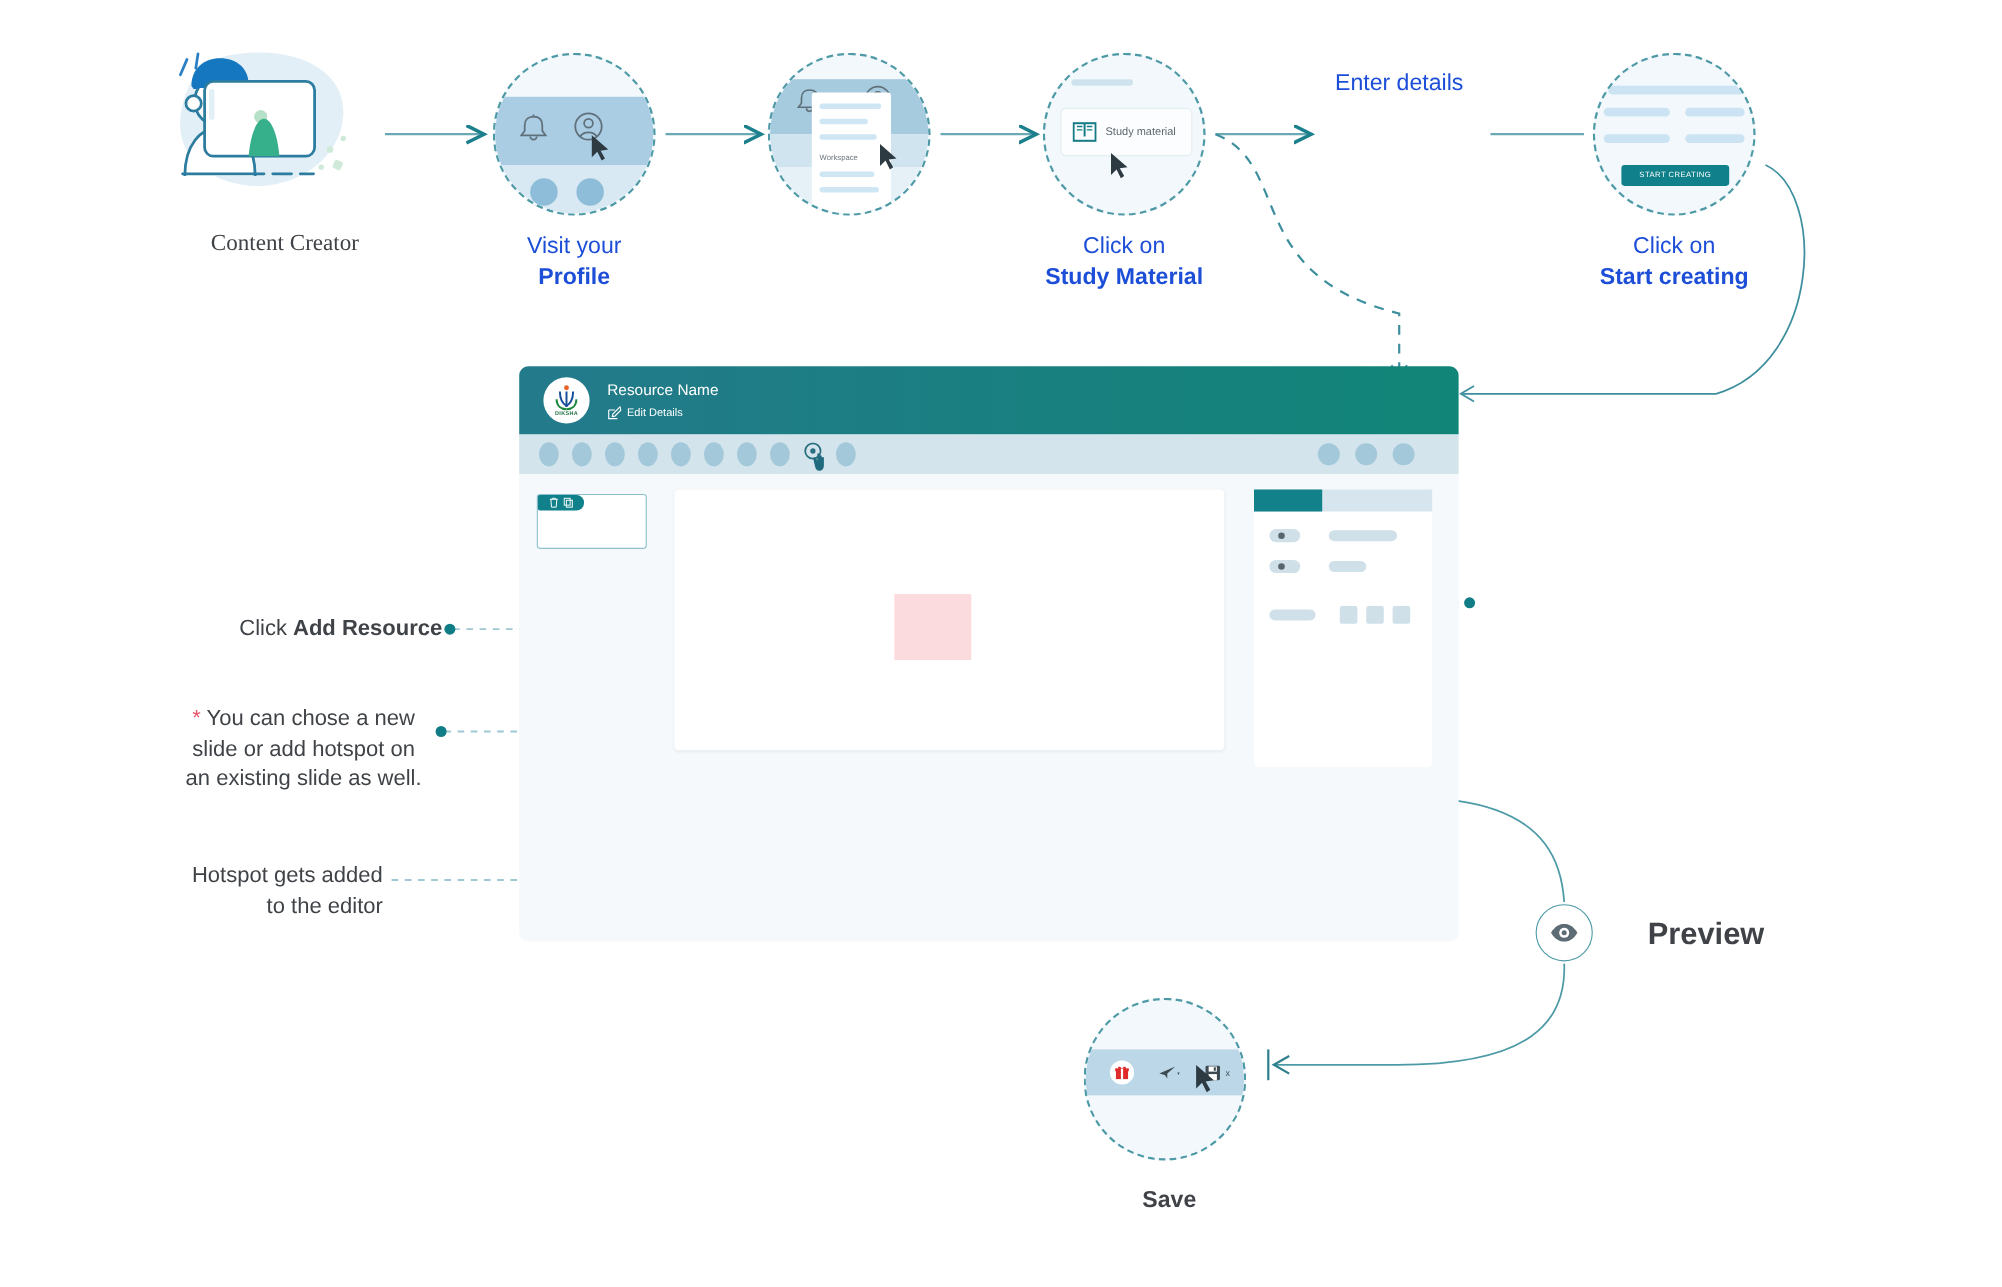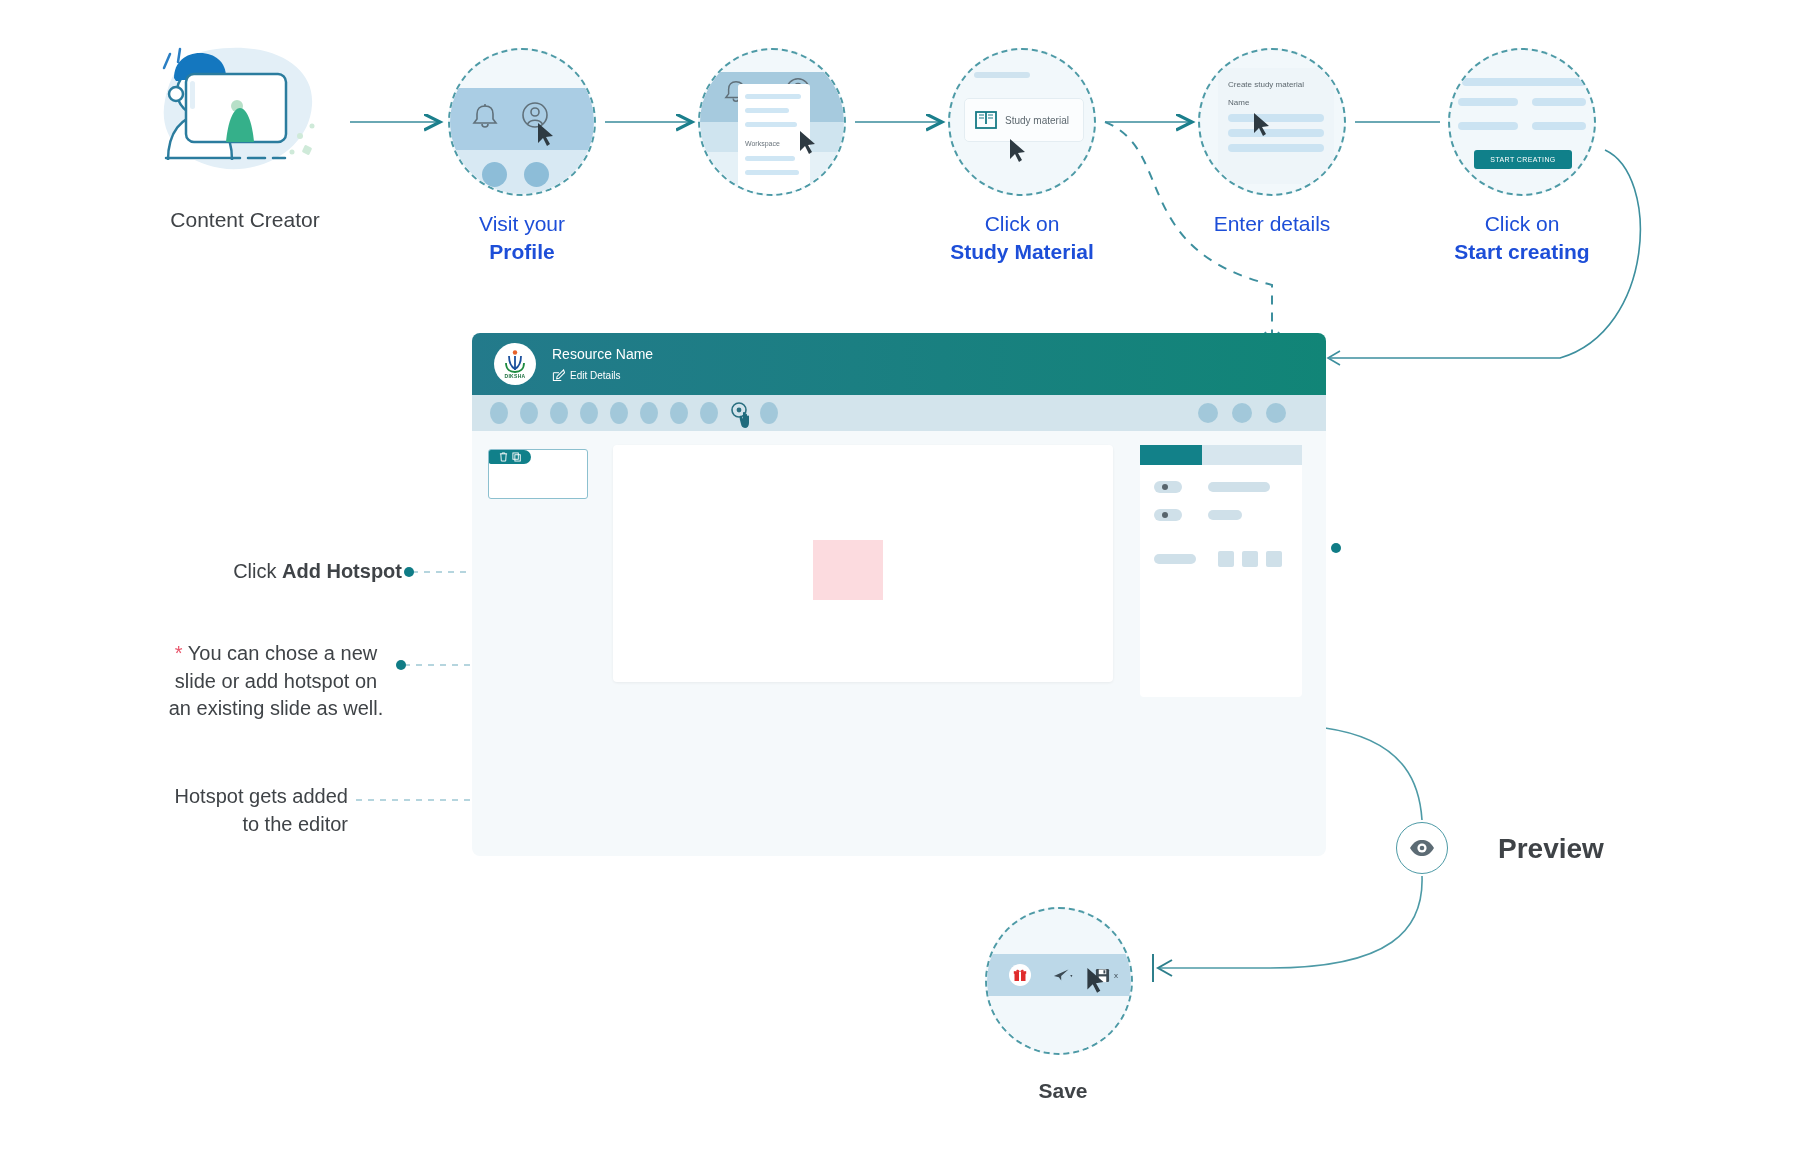--- a/index.html
+++ b/index.html
@@ -24,21 +24,21 @@
   }
   .bubble-inner { position: absolute; inset: 0; border-radius: 50%; overflow: hidden; }
   .step-label {
     margin-top: 14px; text-align: center; width: 200px;
     font-size: 21px; line-height: 1.35; color: #1d4ed8;
   }
   .step-label b { font-weight: bold; display: block; }
 
   
   .creator { position: absolute; left: 140px; top: 40px; width: 210px; height: 150px; }
-  .creator-caption { position: absolute; left: 105px; top: 208px; width: 280px; text-align: center; font-size: 21px; }
+  .creator-caption { position: absolute; left: 119px; top: 208px; width: 280px; text-align: center; font-size: 21px; font-family: Liberation Serif, serif; }
 
   
   .b1-bar { position: absolute; left: 0; top: 38px; width: 100%; height: 62px; background: #aacde4; }
   .b1-lower { position: absolute; left: 0; top: 100px; width: 100%; height: 48px; background: #d8e9f3; }
   .b1-dot { position: absolute; width: 25px; height: 25px; border-radius: 50%; background: #8dbdd8; top: 112px; }
 
   
   .b2-bar { position: absolute; left: 0; top: 22px; width: 100%; height: 50px; background: #a6cade; }
   .b2-mid { position: absolute; left: 0; top: 72px; width: 100%; height: 30px; background: #cfe4ef; }
   .b2-low { position: absolute; left: 0; top: 102px; width: 100%; height: 46px; background: #e5f1f7; }
@@ -282,34 +282,20 @@
         </svg>
       </div>
     </div>
     <div class="step-label" style="margin-left:-26px;">
       <span>Click on</span>
       <b>Study Material</b>
     </div>
   </div>
 
   <div class="step" style="left:1198px; top:48px;">
-    <div class="bubble">
-      <div class="bubble-inner">
-        <div class="b4-card">
-          <div class="b4-title">Create study material</div>
-          <div class="b4-name">Name</div>
-          <div class="b4-line" style="width:96px;"></div>
-          <div class="b4-line" style="width:96px;"></div>
-          <div class="b4-line" style="width:96px;"></div>
-        </div>
-        <svg style="position:absolute;left:52px;top:62px;" width="20" height="26" viewBox="0 0 20 26">
-          <path d="M2,1 L2,21 L7,16 L11,24 L14,22 L10,15 L17,14Z" fill="#2e3a42"></path>
-        </svg>
-      </div>
-    </div>
     <div class="step-label" style="margin-left:-26px;">
       <span>Enter details</span>
       <b></b>
     </div>
   </div>
 
   <div class="step" style="left:1448px; top:48px;">
     <div class="bubble">
       <div class="bubble-inner">
         <div class="b5-line" style="left:12px; top:28px; width:124px;"></div>
@@ -414,21 +400,21 @@
             <div class="chip"></div>
             <div class="chip"></div>
             <div class="chip"></div>
           </div>
         </div>
       </div>
     </div>
   </div>
 
   <div class="anno" style="left:178px; top:558px; width:224px; text-align:right;">
-    <span>Click </span><b>Add Hotspot</b>
+    <span>Click </span><b>Add Resource</b>
   </div>
   <div class="dot-node" style="left:404px; top:567px;"></div>
 
   <div class="anno" style="left:158px; top:640px; width:236px; text-align:center;">
     <span class="asterisk">*</span>
     <span>You can chose a new</span><br>
     <span>slide or add hotspot on</span><br>
     <span>an existing slide as well.</span>
   </div>
   <div class="dot-node" style="left:396px; top:660px;"></div>

